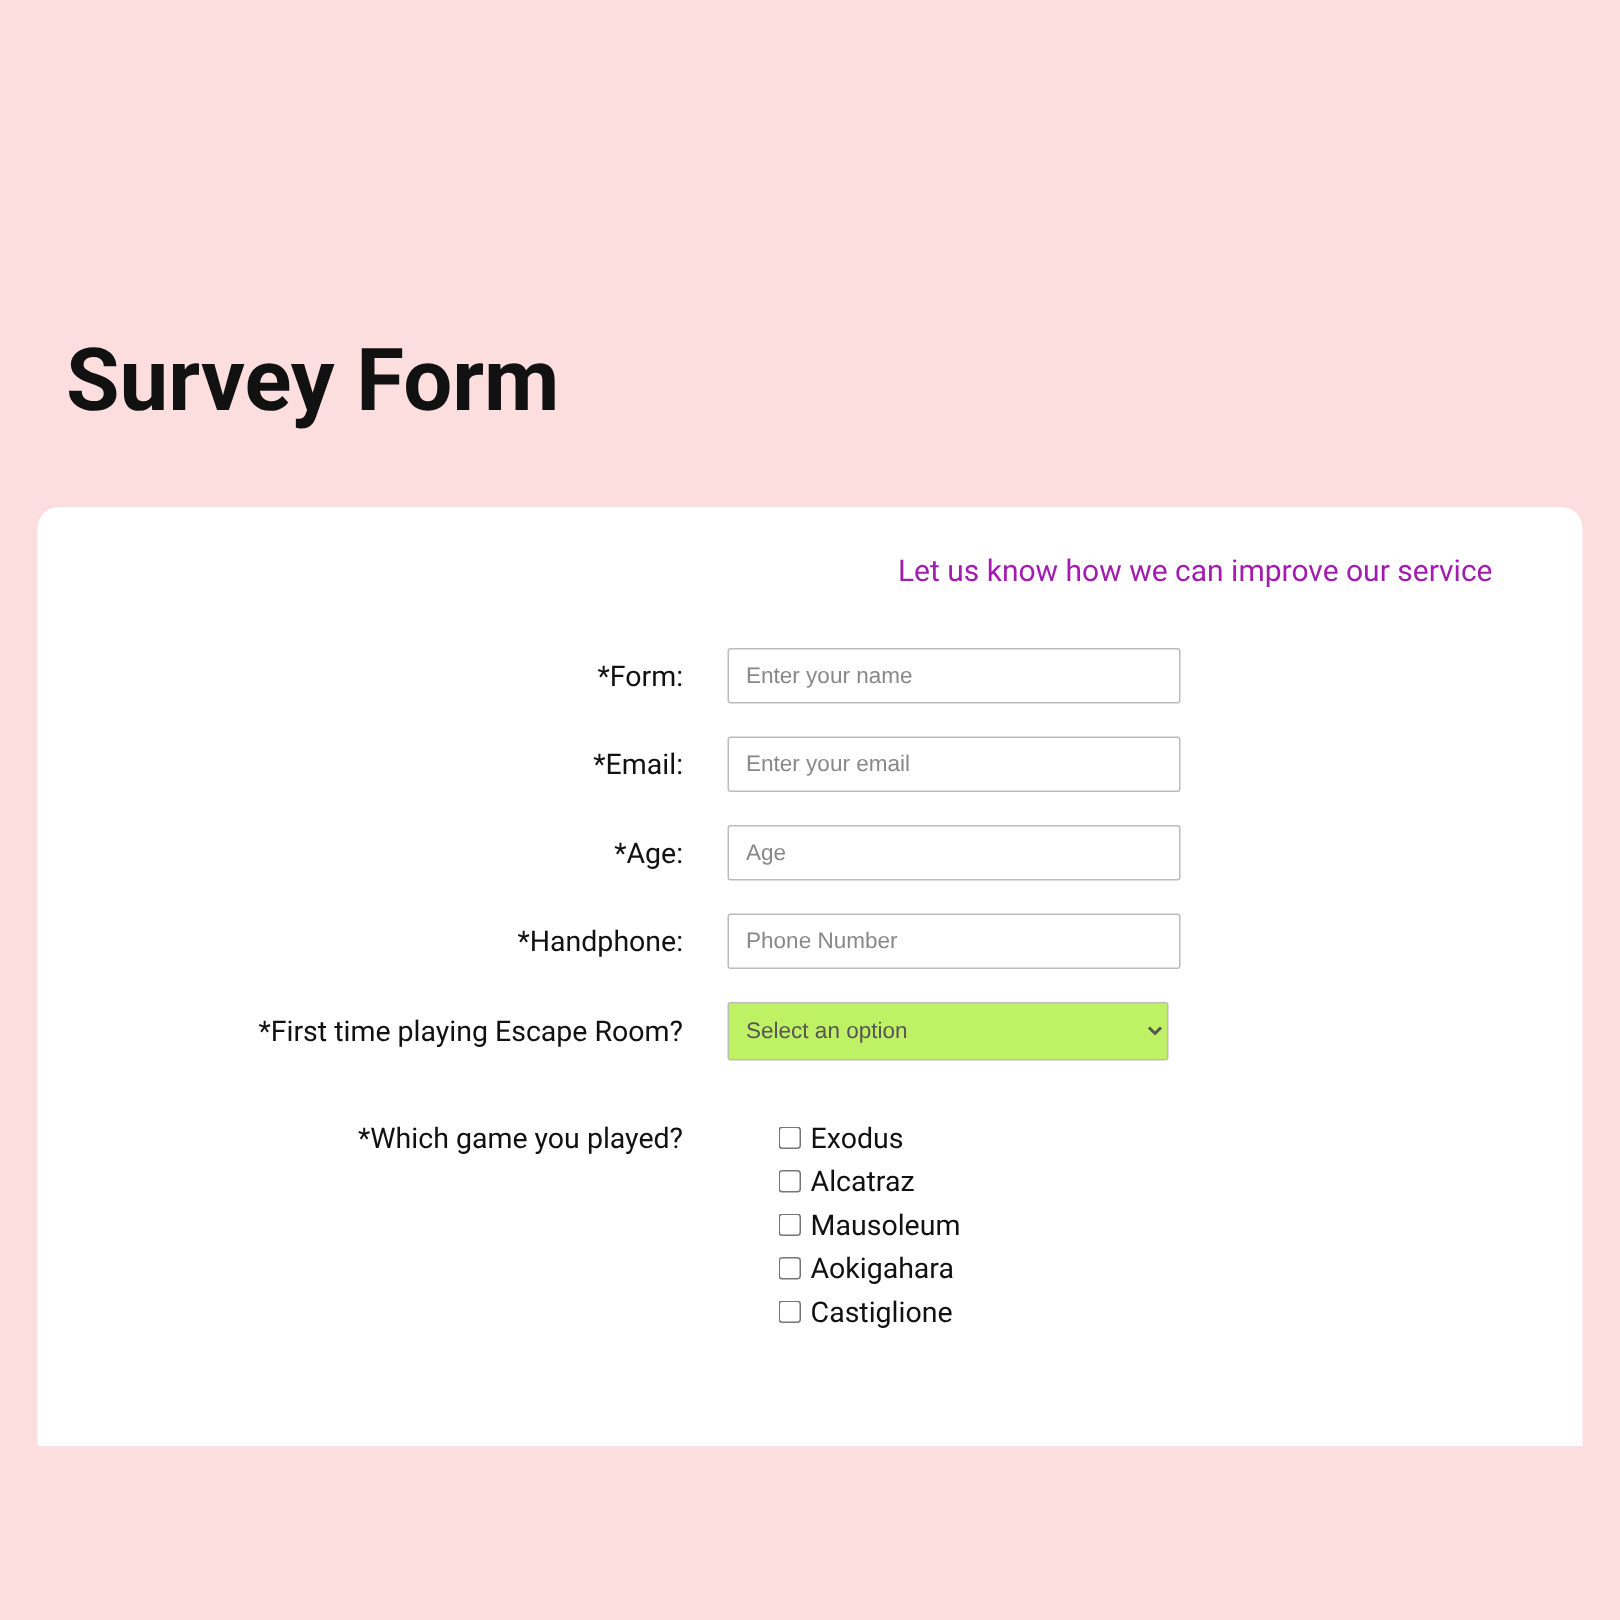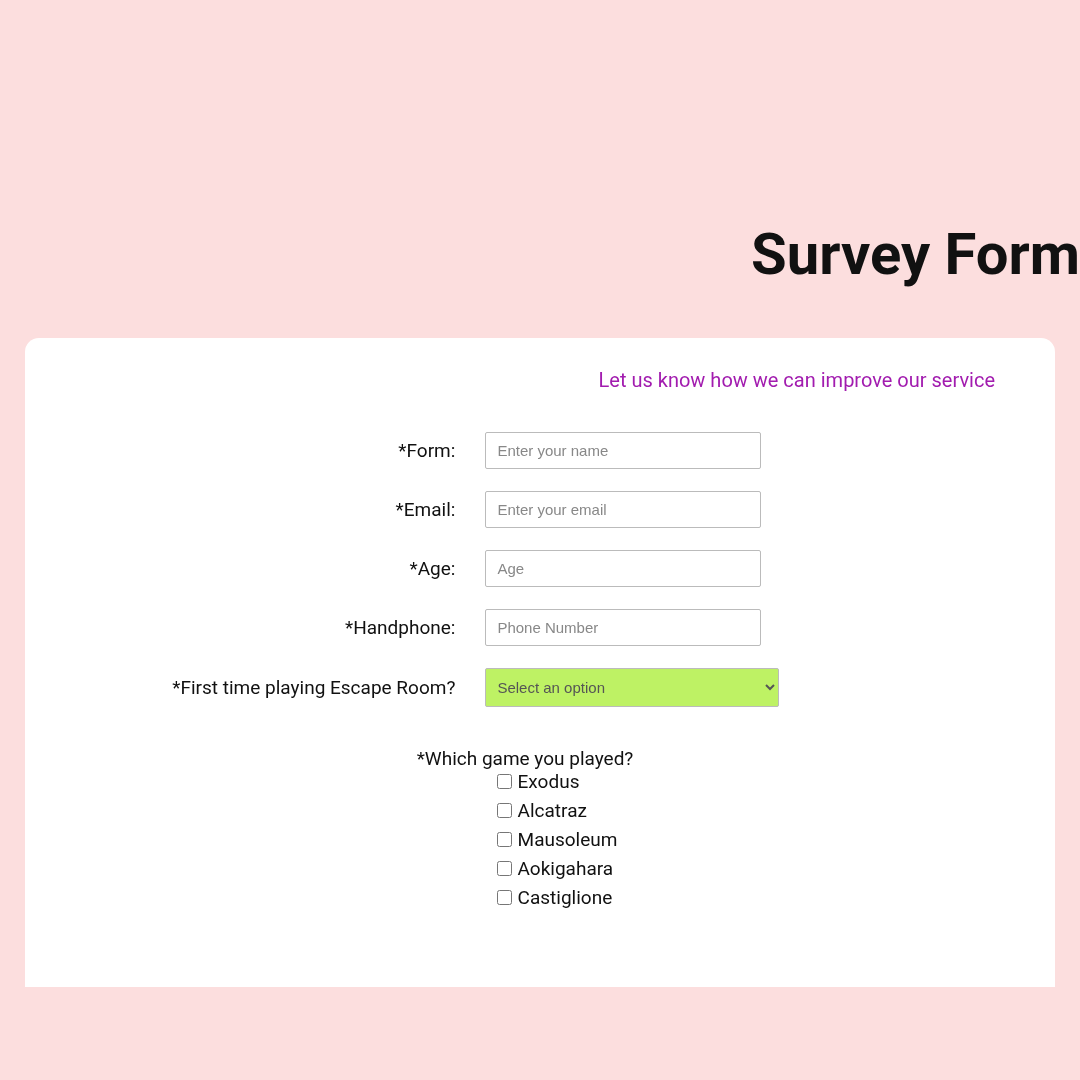--- a/index.html
+++ b/index.html
@@ -12,21 +12,21 @@
       background-color: #fcdede;
       width: 1080px;
       height: 1080px;
       overflow: hidden;
     }
     .container {
       width: 100%;
       padding-top: 220px;
     }
     .title {
-      text-align: right;
+      text-align: left;
       font-size: 58px;
       font-weight: 700;
       color: #111;
       margin-bottom: 50px;
       padding-left: 44px;
     }
     .card {
       background: #fff;
       margin: 0 25px;
       border-radius: 14px 14px 0 0;
@@ -38,36 +38,35 @@
       font-size: 20px;
       color: #a21caf;
       margin-bottom: 40px;
     }
     .form-row {
       display: flex;
       align-items: center;
       margin-bottom: 22px;
     }
     .form-row.top-align {
-      align-items: center;
+      align-items: flex-start;
       margin-top: 40px;
-      flex-direction: column;
     }
     .label-col {
       flex: 0 0 44%;
       text-align: right;
       padding-right: 30px;
       font-size: 19px;
       color: #111;
     }
     .input-col {
       flex: 0 0 56%;
     }
     input[type="text"] {
-      width: 276px;
+      width: 302px;
       padding: 9px 11px;
       font-size: 15px;
       border: 1px solid #bbb;
       border-radius: 2px;
       color: #333;
     }
     input[type="text"]::placeholder {
       color: #888;
     }
     select {

